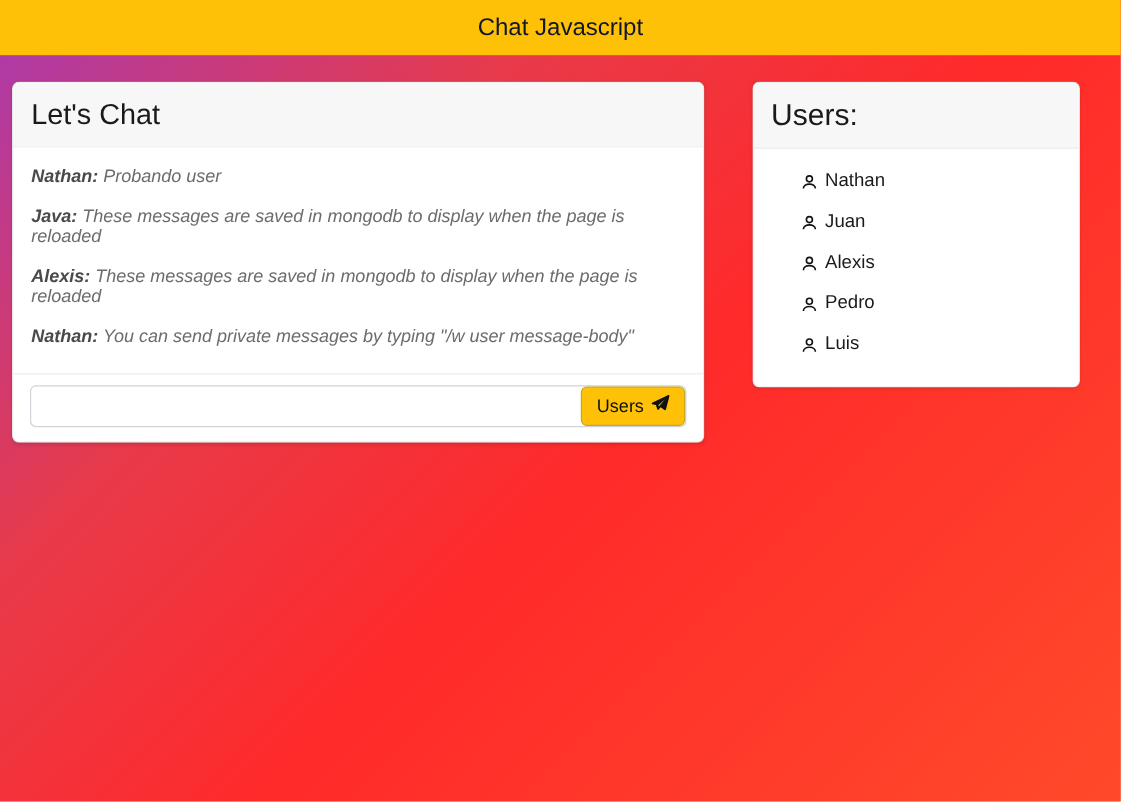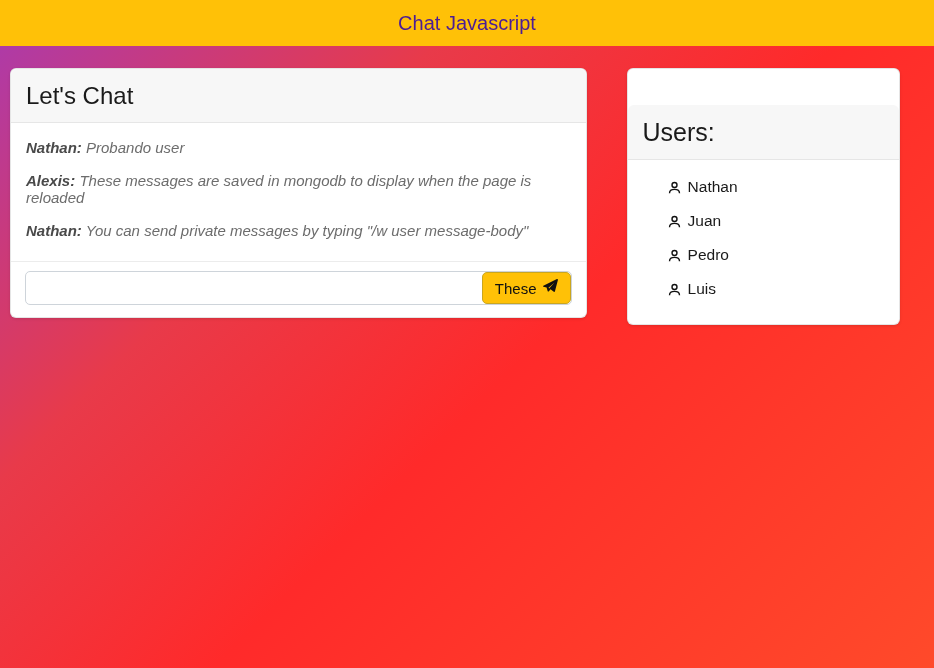--- a/index.html
+++ b/index.html
@@ -8,21 +8,21 @@
     background: linear-gradient(135deg, #a93ab0 0%, #e83a4a 30%, #ff2a2a 55%, #ff4a2a 100%);
   }
   .header {
     background: #ffc107;
     height: 46px;
     display: flex;
     align-items: center;
     justify-content: center;
     font-size: 20px;
     font-weight: 500;
-    color: #4c1d95;
+    color: #0f172a;
     text-align: center;
   }
   .main {
     display: flex;
     gap: 40px;
     padding: 22px 34px 0 10px;
     align-items: flex-start;
   }
   .card {
     background: #fff;
@@ -37,21 +37,21 @@
     width: 276px;
   }
   .card-header {
     background: #f7f7f7;
     border-bottom: 1px solid #e6e6e6;
     border-radius: 6px 6px 0 0;
     padding: 13px 15px 12px;
     font-size: 24px;
     color: #1a1a1a;
   }
-  .users-card .card-header { font-size: 25px; padding: 13px 15px 12px; margin-top: 36px; }
+  .users-card .card-header { font-size: 25px; padding: 13px 15px 12px; }
   .chat-body {
     padding: 8px 15px 14px;
   }
   .msg {
     padding: 8px 0;
     font-size: 15px;
     color: #6c6c6c;
     font-style: italic;
   }
   .msg .author {
@@ -115,28 +115,29 @@
 <div class="header">
   <span>Chat Javascript</span>
 </div>
 
 <div class="main">
 
   <div class="card chat-card">
     <div class="card-header">Let's Chat</div>
     <div class="chat-body">
       <div class="msg"><span class="author">Nathan:</span> <span>Probando user</span></div>
+      <div class="msg"><span class="author">Java:</span> <span>These messages are saved in mongodb to display when the page is reloaded</span></div>
       <div class="msg"><span class="author">Alexis:</span> <span>These messages are saved in mongodb to display when the page is reloaded</span></div>
       <div class="msg"><span class="author">Nathan:</span> <span>You can send private messages by typing "/w user message-body"</span></div>
     </div>
     <div class="chat-footer">
       <div class="input-row">
         <input class="msg-input" type="text" placeholder="" style="">
         <button class="send-btn">
-          <span>These</span>
+          <span>Users</span>
           <span>
             <svg width="15" height="15" viewBox="0 0 512 512" fill="#111">
                 <path d="M476 3L12 228c-18 9-15 35 5 39l105 21 39 126c6 18 29 22 41 7l55-68 111 82c15 11 37 2 40-17L511 24C514 9 490-4 476 3zM189 297l196-167-176 193L189 297z"></path>
               </svg>
           </span>
         </button>
       </div>
     </div>
   </div>
 
@@ -161,20 +162,29 @@
           </span>
         <span>Juan</span>
       </div>
       <div class="user-row">
         <span class="user-icon">
             <svg viewBox="0 0 24 24" width="15" height="15" fill="none" stroke="#111" stroke-width="2.2">
               <circle cx="12" cy="8" r="4"></circle>
               <path d="M4 21c0-4 4-6 8-6s8 2 8 6"></path>
             </svg>
           </span>
+        <span>Alexis</span>
+      </div>
+      <div class="user-row">
+        <span class="user-icon">
+            <svg viewBox="0 0 24 24" width="15" height="15" fill="none" stroke="#111" stroke-width="2.2">
+              <circle cx="12" cy="8" r="4"></circle>
+              <path d="M4 21c0-4 4-6 8-6s8 2 8 6"></path>
+            </svg>
+          </span>
         <span>Pedro</span>
       </div>
       <div class="user-row">
         <span class="user-icon">
             <svg viewBox="0 0 24 24" width="15" height="15" fill="none" stroke="#111" stroke-width="2.2">
               <circle cx="12" cy="8" r="4"></circle>
               <path d="M4 21c0-4 4-6 8-6s8 2 8 6"></path>
             </svg>
           </span>
         <span>Luis</span>

